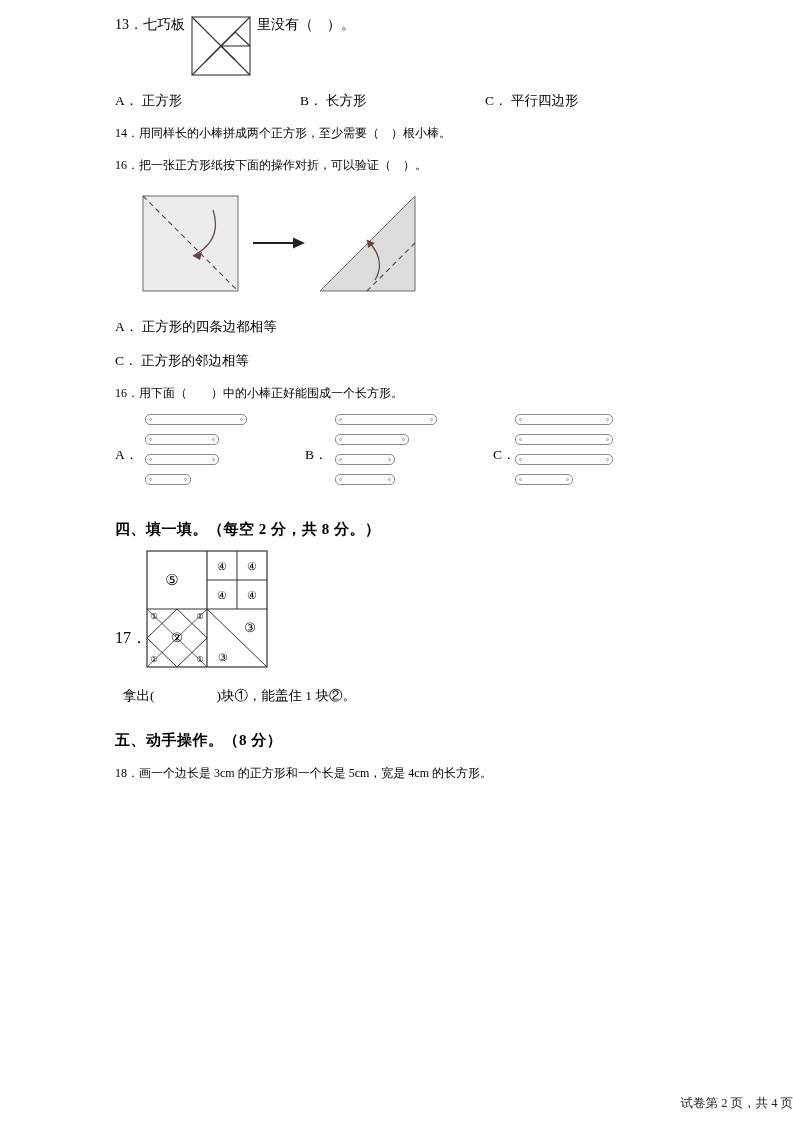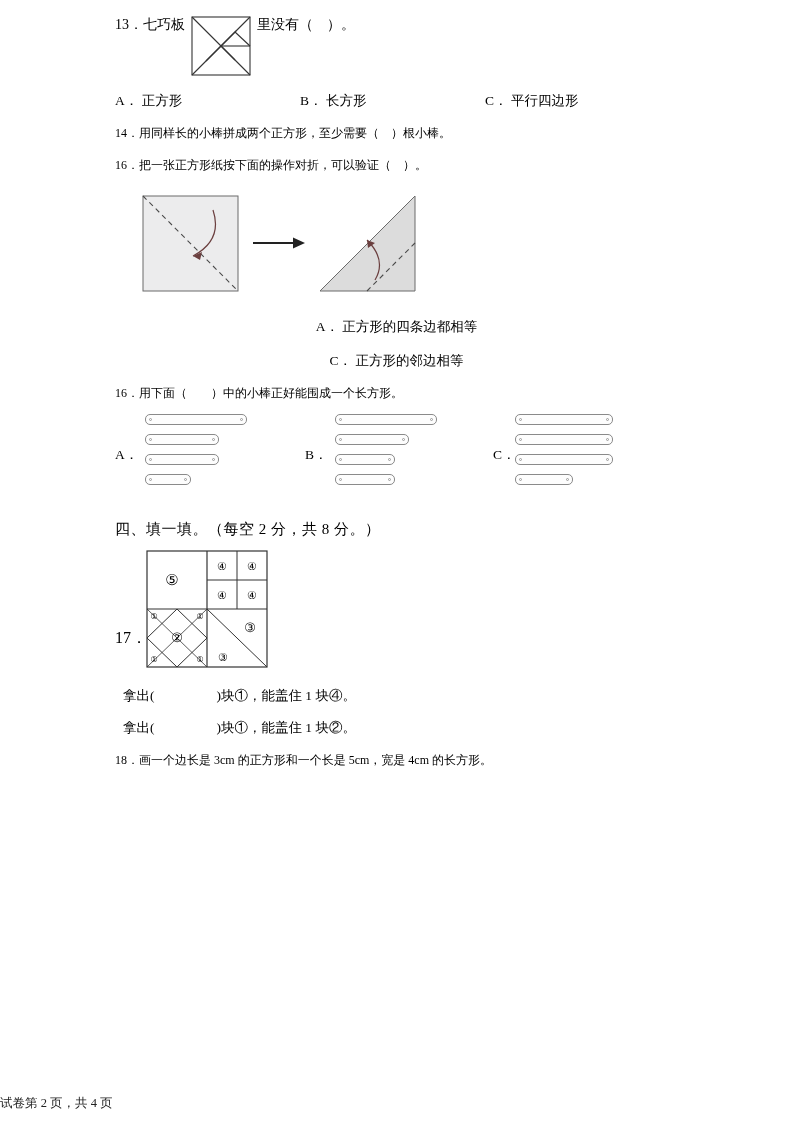--- a/index.html
+++ b/index.html
@@ -35,43 +35,42 @@
     font-size: 13.5px;
     margin-top: 12px;
     align-items: flex-end;
   }
   .opt {
     width: 185px;
   }
   .opt-stack {
     font-size: 13.5px;
     margin-top: 16px;
-    text-align: center;
   }
   .sec-head {
     font-size: 15px;
-    font-weight: normal;
+    font-weight: bold;
     margin-top: 26px;
     letter-spacing: 0.5px;
   }
   .fill-line {
     font-size: 13.5px;
     margin-top: 14px;
     padding-left: 8px;
   }
   .blank {
     display: inline-block;
     width: 62px;
   }
   .footer {
     position: absolute;
     left: 0;
     right: 0;
     bottom: 26px;
-    text-align: left;
+    text-align: right;
     font-size: 12.5px;
     color: #222;
   }
   
   .q13-row {
     display: flex;
     align-items: flex-start;
     font-size: 14px;
     margin-top: 16px;
   }
@@ -272,25 +271,23 @@
         <text x="55" y="113" font-size="8" font-family="Liberation Serif, serif" text-anchor="middle">①</text>
 
         <line x1="62" y1="60" x2="122" y2="118" stroke="#333" stroke-width="1"></line>
         <text x="105" y="83" font-size="13" font-family="Liberation Serif, serif" text-anchor="middle">③</text>
         <text x="78" y="112" font-size="11" font-family="Liberation Serif, serif" text-anchor="middle">③</text>
       </svg>
     </div>
   </div>
 
   <div class="fill-line">
-    <span>拿出(</span><span class="blank"></span><span>)块①，能盖住 1 块④。</span>
-  </div>
-  <div class="fill-line">
     <span>拿出(</span><span class="blank"></span><span>)块①，能盖住 1 块②。</span>
   </div>
 
+  <div class="sec-head">五、动手操作。（8 分）</div>
 
   <div class="q">
     <span class="q-num">18．</span><span>画一个边长是 3cm 的正方形和一个长是 5cm，宽是 4cm 的长方形。</span>
   </div>
 
   <div class="footer">试卷第 2 页，共 4 页</div>
 </div>
 
 </body></html>

